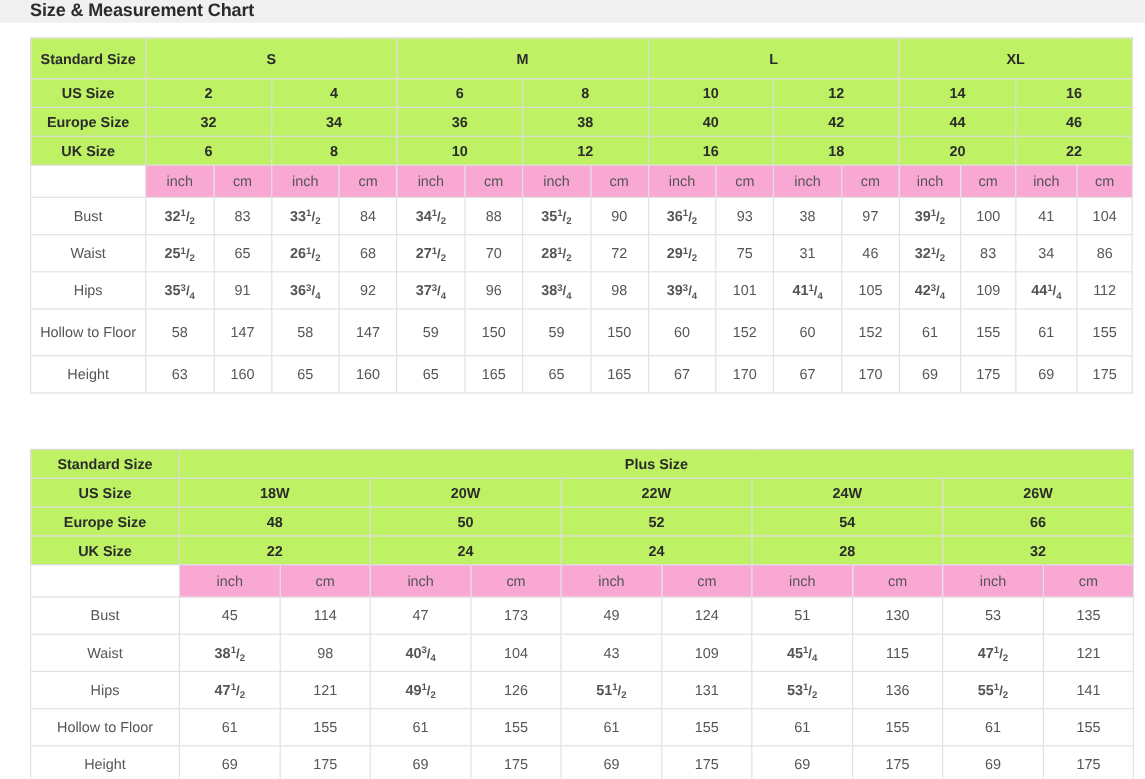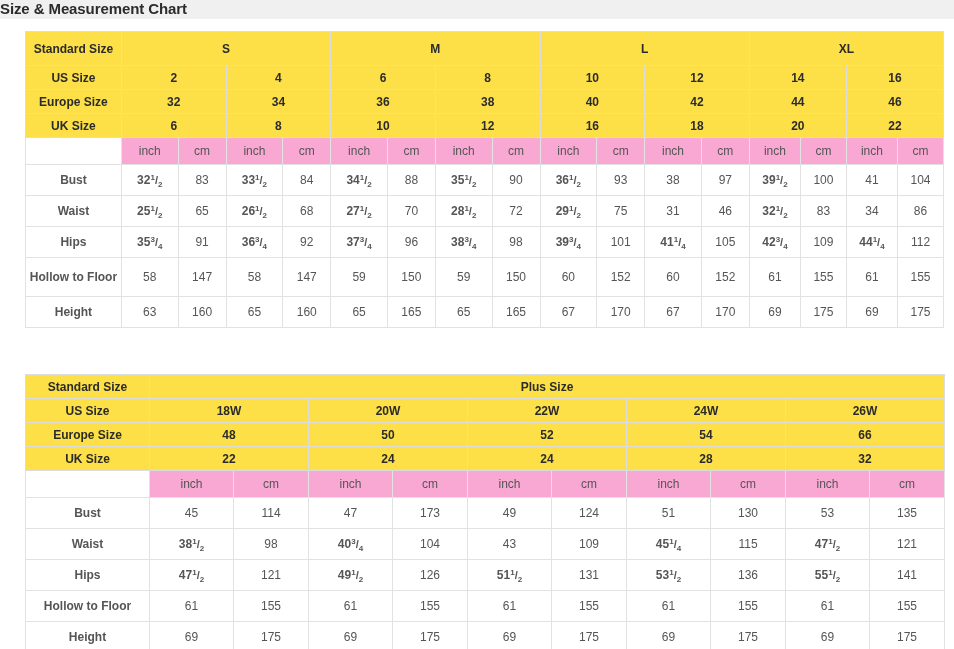--- a/index.html
+++ b/index.html
@@ -12,20 +12,21 @@
     height: 649px;
     font-family: "Liberation Sans", sans-serif;
     color: #333333;
     overflow: hidden;
   }
 
   
   .title-bar {
     height: 19px;
     background: #f0f0f0;
+    padding-left: 25px;
     box-sizing: border-box;
     overflow: hidden;
   }
   .title-text {
     font-size: 15px;
     font-weight: bold;
     color: #2b2b2b;
     line-height: 15px;
     display: block;
     margin-top: 1px;
@@ -45,38 +46,38 @@
   }
   .size-table td {
     border: 1px solid #e2e2e2;
     text-align: center;
     vertical-align: middle;
     font-size: 12px;
     padding: 0 2px;
   }
   
   .hcell {
-    background: #fde047;
+    background: #bef264;
     font-weight: bold;
     color: #2b2b2b;
     border-color: #dcdcdc !important;
   }
   
   .unit-cell {
     background: #f9a8d4;
     color: #555555;
     font-weight: normal;
   }
   
   .rowlabel {
     background: #ffffff;
     text-align: left;
     padding-left: 8px;
     color: #555555;
-    font-weight: bold;
+    font-weight: normal;
     font-size: 12px;
     line-height: 15px;
   }
   .dcell {
     background: #ffffff;
     color: #555555;
     font-weight: normal;
   }
 
   

